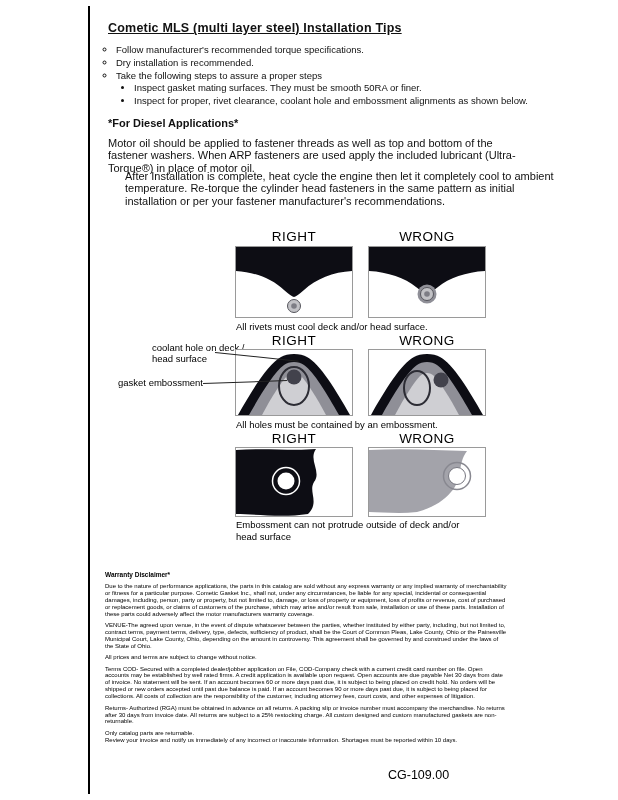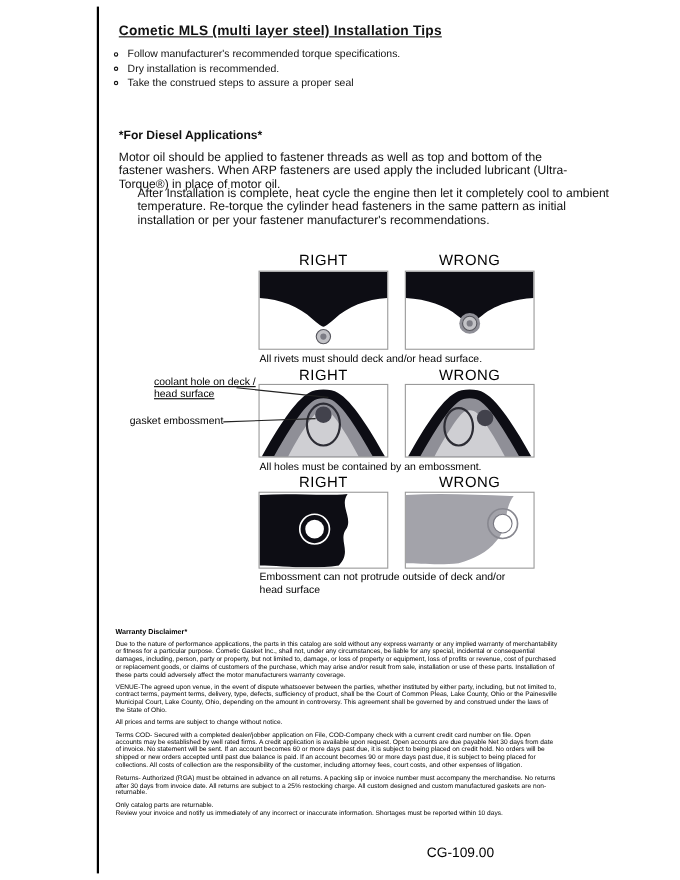--- a/index.html
+++ b/index.html
@@ -45,23 +45,27 @@
 
 <div class="page">
 
   <div class="left-rule"></div>
 
   <h1 class="title">Cometic MLS (multi layer steel) Installation Tips</h1>
 
   <ul class="bullets">
     <li>Follow manufacturer's recommended torque specifications.</li>
     <li>Dry installation is recommended.</li>
-    <li>Take the construed steps to assure a proper seal</li>
+    <li>Take the following steps to assure a proper steps</li>
   </ul>
 
+  <ul class="subbullets">
+    <li>Inspect gasket mating surfaces.  They must be smooth 50RA or finer.</li>
+    <li>Inspect for proper, rivet clearance, coolant hole and embossment alignments as shown below.</li>
+  </ul>
 
   <h2 class="diesel-heading">*For Diesel Applications*</h2>
   <p class="para para1">Motor oil should be applied to fastener threads as well as top and bottom of the fastener washers. When ARP fasteners are used apply the included lubricant (Ultra-Torque®) in place of motor oil.</p>
   <p class="para para2">After Installation is complete, heat cycle the engine then let it completely cool to ambient temperature. Re-torque the cylinder head fasteners in the same pattern as initial installation or per your fastener manufacturer's recommendations.</p>
 
   <div class="col-header" style="left:235px; top:229px;">RIGHT</div>
   <div class="col-header" style="left:368px; top:229px;">WRONG</div>
 
   <div class="diagram d-row1" style="left:235px; top:246px;">
     <svg viewBox="0 0 116 70">
@@ -73,26 +77,26 @@
 
   <div class="diagram d-row1" style="left:368px; top:246px;">
     <svg viewBox="0 0 116 70">
       <path d="M0,0 H116 V24 C97,25 80,31 69,40 Q60,47 58,47 Q56,47 47,40 C36,31 19,25 0,24 Z" fill="#0d0d14"></path>
       <circle cx="58" cy="47" r="9.5" fill="#8f8f97"></circle>
       <circle cx="58" cy="47" r="6.5" fill="#c2c2c6" stroke="#55555c" stroke-width="1"></circle>
       <circle cx="58" cy="47" r="2.8" fill="#7d7d85"></circle>
     </svg>
   </div>
 
-  <div class="caption" style="top:321px; width:240px;">All rivets must should deck and/or head surface.</div>
+  <div class="caption" style="top:321px; width:240px;">All rivets must cool deck and/or head surface.</div>
 
   <div class="col-header" style="left:235px; top:333px;">RIGHT</div>
   <div class="col-header" style="left:368px; top:333px;">WRONG</div>
 
-  <div class="pointer-label" style="left:140px; top:342px; width:98px;text-decoration:underline;">coolant hole on deck / head surface</div>
+  <div class="pointer-label" style="left:152px; top:342px; width:98px;">coolant hole on deck / head surface</div>
   <div class="pointer-line" style="left:215px; top:352px; width:84px; transform:rotate(6deg);"></div>
   <div class="pointer-label" style="left:118px; top:377px; width:92px;">gasket embossment</div>
   <div class="pointer-line" style="left:203px; top:383px; width:84px; transform:rotate(-2deg);"></div>
 
   <div class="diagram d-row2" style="left:235px; top:349px;">
     <svg viewBox="0 0 116 65">
       <path d="M2,65 C16,40 32,14 45,7 C51,3 65,3 71,7 C84,14 100,40 114,65 Z" fill="#0d0d14"></path>
       <path d="M13,65 C25,44 38,22 48,15 C53,11 63,11 68,15 C78,22 91,44 103,65 Z" fill="#8f8f97"></path>
       <path d="M26,65 C35,48 45,32 51,26 C55,22 61,22 65,26 C71,32 81,48 90,65 Z" fill="#cfcfd3"></path>
       <circle cx="58" cy="27" r="7.5" fill="#42424c"></circle>

